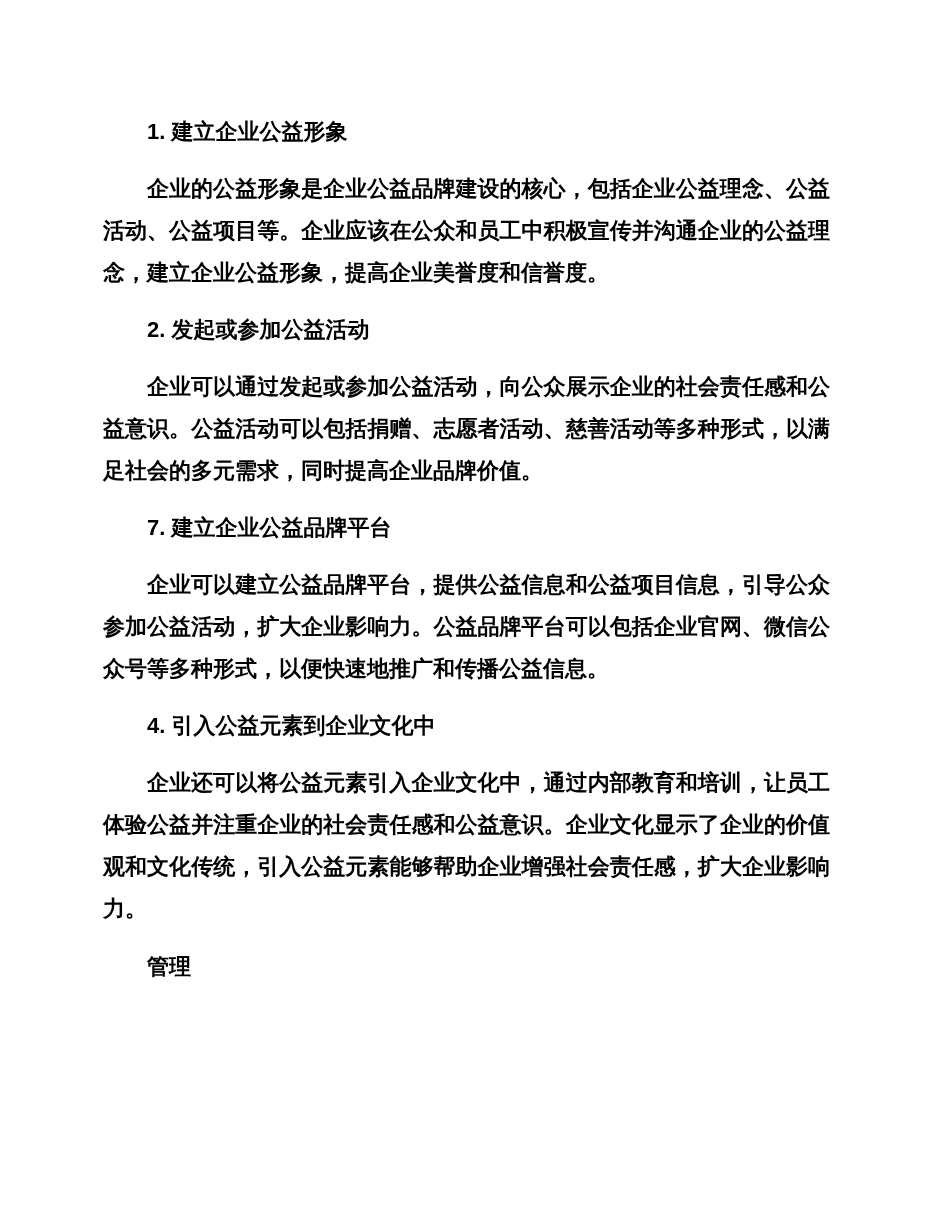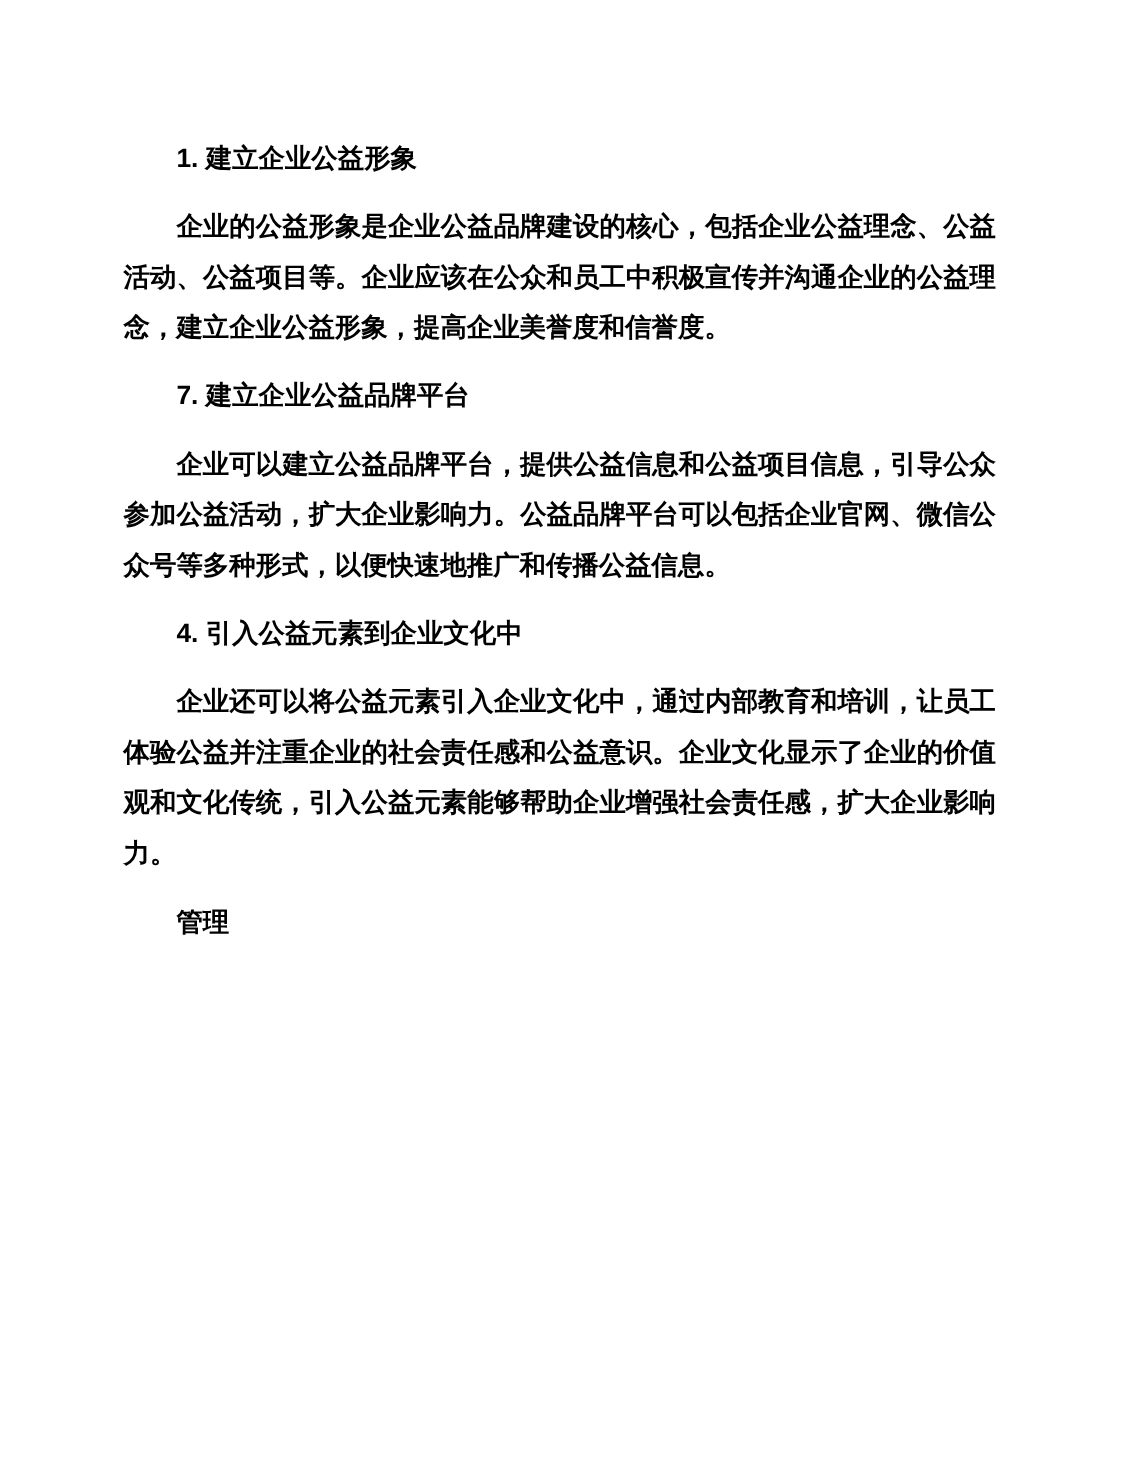--- a/index.html
+++ b/index.html
@@ -48,20 +48,22 @@
 
 <div class="page">
   <div class="content">
 
     <section>
       <h2 class="sec-heading">1. 建立企业公益形象</h2>
       <p class="sec-paragraph">企业的公益形象是企业公益品牌建设的核心，包括企业公益理念、公益活动、公益项目等。企业应该在公众和员工中积极宣传并沟通企业的公益理念，建立企业公益形象，提高企业美誉度和信誉度。</p>
     </section>
 
     <section>
+      <h2 class="sec-heading">2. 发起或参加公益活动</h2>
+      <p class="sec-paragraph">企业可以通过发起或参加公益活动，向公众展示企业的社会责任感和公益意识。公益活动可以包括捐赠、志愿者活动、慈善活动等多种形式，以满足社会的多元需求，同时提高企业品牌价值。</p>
     </section>
 
     <section>
       <h2 class="sec-heading">7. 建立企业公益品牌平台</h2>
       <p class="sec-paragraph">企业可以建立公益品牌平台，提供公益信息和公益项目信息，引导公众参加公益活动，扩大企业影响力。公益品牌平台可以包括企业官网、微信公众号等多种形式，以便快速地推广和传播公益信息。</p>
     </section>
 
     <section>
       <h2 class="sec-heading">4. 引入公益元素到企业文化中</h2>
       <p class="sec-paragraph">企业还可以将公益元素引入企业文化中，通过内部教育和培训，让员工体验公益并注重企业的社会责任感和公益意识。企业文化显示了企业的价值观和文化传统，引入公益元素能够帮助企业增强社会责任感，扩大企业影响力。</p>

